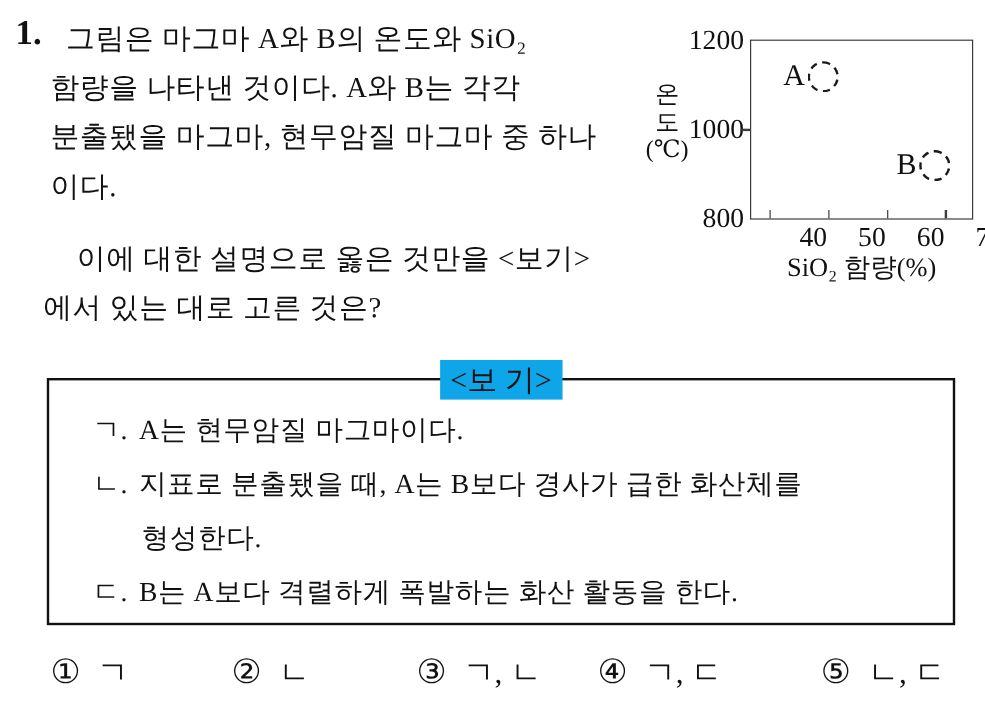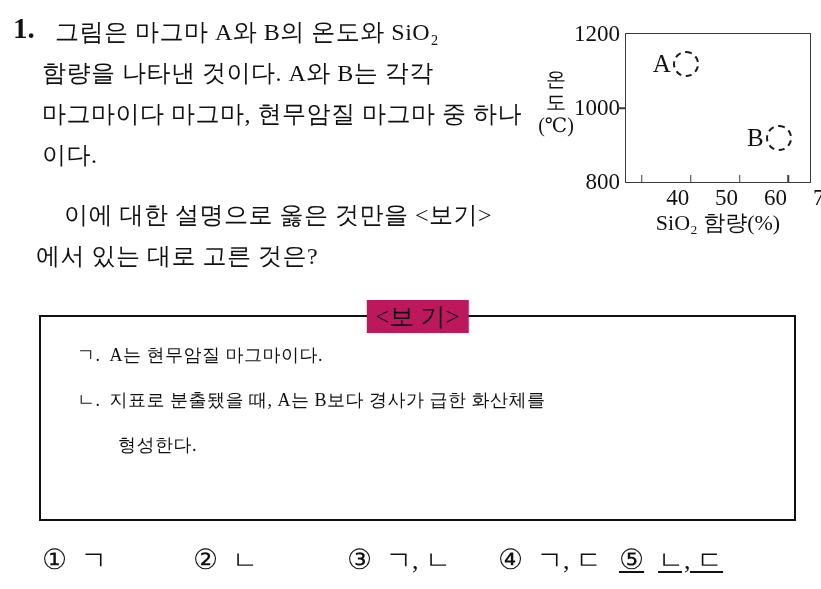--- a/index.html
+++ b/index.html
@@ -47,40 +47,40 @@
     font-size:25px;
   }
 
   
   #bogi-box{
     position:absolute;left:39px;top:315px;width:757px;height:206px;
     border:2px solid #111;box-sizing:border-box;
   }
   #bogi-title{
     position:absolute;left:50%;top:-17px;transform:translateX(-50%);
-    background:#be185d;padding:0 9px;font-size:25px;white-space:nowrap;
+    background:#0ea5e9;padding:0 9px;font-size:25px;white-space:nowrap;
   }
-  .bogi-line{position:absolute;white-space:nowrap;font-size:18px;letter-spacing:.5px;}
+  .bogi-line{position:absolute;white-space:nowrap;font-size:23px;letter-spacing:.5px;}
   .bogi-label{margin-right:9px;}
 
   
   .choice{
     position:absolute;top:543px;white-space:nowrap;
     font-size:26px;
   }
   .choice-num{font-size:28px;margin-right:14px;}
 </style>
 </head>
 <body>
 
 <div id="q-number">1.</div>
 
 <div class="q-line" style="left:55px;top:16px;text-align:right;">그림은 마그마 A와 B의 온도와 SiO₂</div>
 <div class="q-line" style="left:42px;top:57px;">함량을 나타낸 것이다. A와 B는 각각</div>
-<div class="q-line" style="left:42px;top:98px;">마그마이다 마그마, 현무암질 마그마 중 하나</div>
+<div class="q-line" style="left:42px;top:98px;">분출됐을 마그마, 현무암질 마그마 중 하나</div>
 <div class="q-line" style="left:42px;top:139px;">이다.</div>
 
 <div class="q-line" style="left:64px;top:199px;">이에 대한 설명으로 옳은 것만을 &lt;보기&gt;</div>
 <div class="q-line" style="left:36px;top:240px;">에서 있는 대로 고른 것은?</div>
 
 <div id="chart">
   <div id="y-axis-title">
     <span>온</span>
     <span>도</span>
     <span>(℃)</span>
@@ -119,29 +119,32 @@
     <span class="bogi-label">ㄱ.</span><span>A는 현무암질 마그마이다.</span>
   </div>
 
   <div class="bogi-line" style="left:36px;top:71px;">
     <span class="bogi-label">ㄴ.</span><span>지표로 분출됐을 때, A는 B보다 경사가 급한 화산체를</span>
   </div>
   <div class="bogi-line" style="left:77px;top:116px;">
     <span>형성한다.</span>
   </div>
 
+  <div class="bogi-line" style="left:36px;top:161px;">
+    <span class="bogi-label">ㄷ.</span><span>B는 A보다 격렬하게 폭발하는 화산 활동을 한다.</span>
+  </div>
 </div>
 
 <div class="choice" style="left:42px;">
   <span class="choice-num">①</span><span>ㄱ</span>
 </div>
 <div class="choice" style="left:193px;">
   <span class="choice-num">②</span><span>ㄴ</span>
 </div>
 <div class="choice" style="left:347px;">
   <span class="choice-num">③</span><span>ㄱ, ㄴ</span>
 </div>
 <div class="choice" style="left:498px;">
   <span class="choice-num">④</span><span>ㄱ, ㄷ</span>
 </div>
-<div class="choice" style="left:619px;text-decoration:underline;">
+<div class="choice" style="left:684px;">
   <span class="choice-num">⑤</span><span>ㄴ, ㄷ</span>
 </div>
 
 </body></html>

